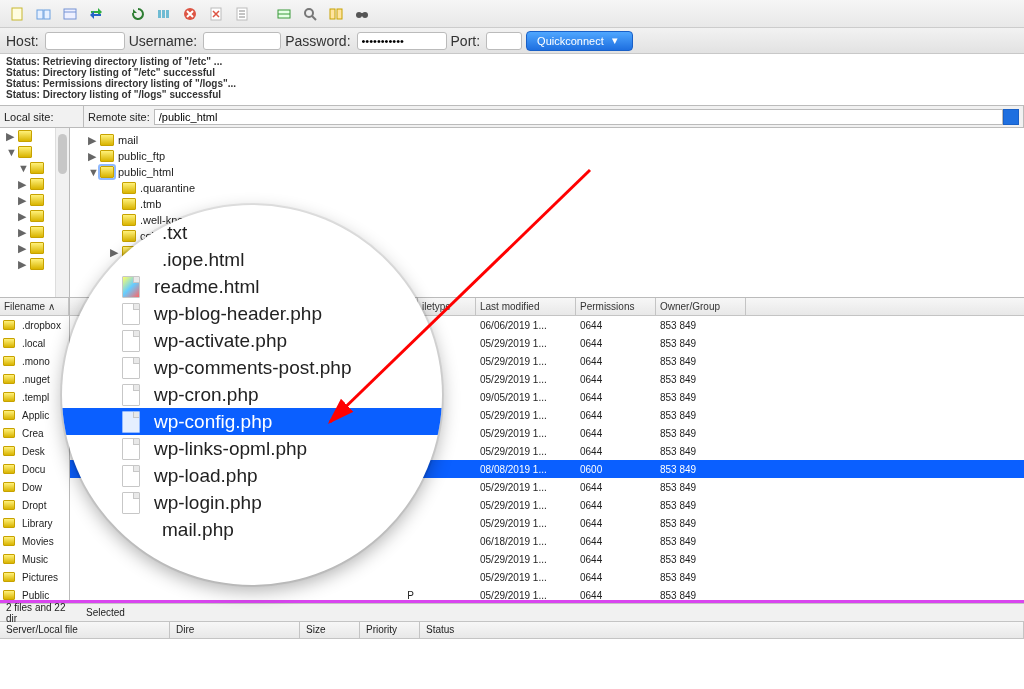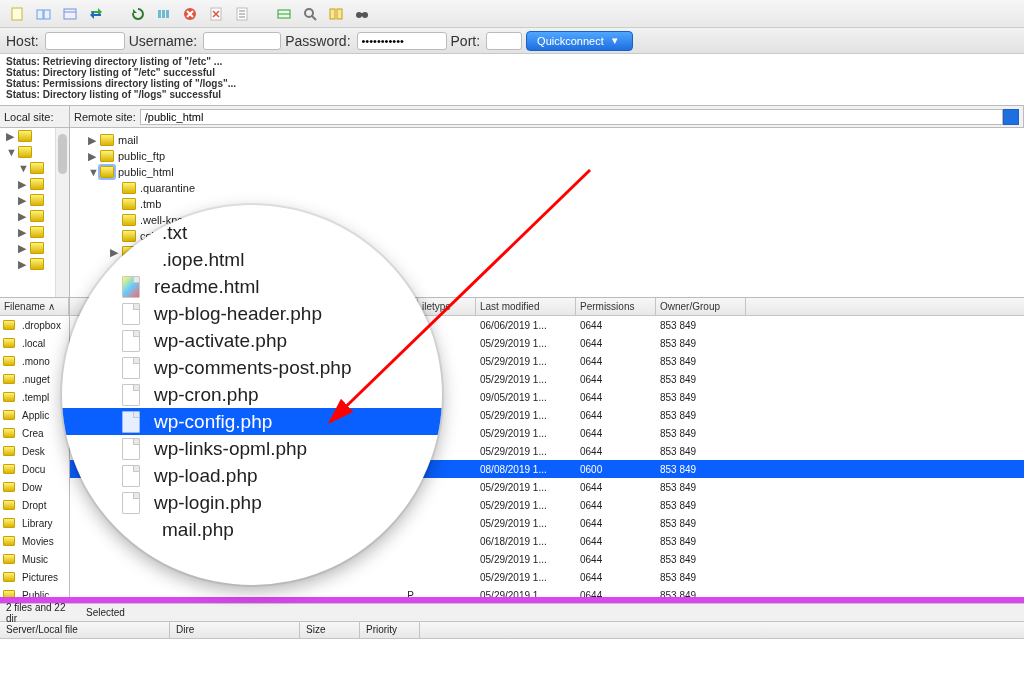--- a/index.html
+++ b/index.html
@@ -9,32 +9,32 @@
   .tb-btn { width:20px; height:20px; display:flex; align-items:center; justify-content:center; border:1px solid transparent; border-radius:3px; }
   .conn-bar { height:26px; background:linear-gradient(#f2f2f2,#e2e2e2); border-bottom:1px solid #c8c8c8; display:flex; align-items:center; padding:0 6px; gap:4px; }
   .conn-bar label { font-size:14px; color:#333; margin-right:2px;}
   .conn-bar input { height:18px; border:1px solid #bbb; border-radius:3px; padding:0 4px; font-size:11px; background:#fff;}
   .qc-btn { background:linear-gradient(#4fa7ff,#1e6fe0); color:#fff; border:1px solid #1960c7; border-radius:4px; padding:2px 10px; font-size:11px; display:flex; align-items:center; gap:4px;}
   .qc-drop { width:14px;height:14px; display:flex; align-items:center; justify-content:center; color:#fff;}
   .log-panel { height:52px; background:#fff; border-bottom:1px solid #bbb; font-size:10px; padding:2px 6px; overflow:hidden; color:#333;}
   .log-panel div { white-space:nowrap;font-weight:bold;}
   .sites-bar { display:flex; height:22px; border-bottom:1px solid #bbb;}
   .sites-bar .cell { display:flex; align-items:center; padding:0 4px; border-right:1px solid #bbb; }
-  .sites-bar .cell.local { width:70px; background:#f1f1f1;}
+  .sites-bar .cell.local { width:84px; background:#f1f1f1;}
   .sites-bar .cell.remote { flex:1; background:#f1f1f1;}
   .sites-bar .path-input { flex:1; height:16px; border:1px solid #bbb; background:#fff; font-size:11px; padding:0 4px;}
   .sites-bar .remote .end { width:16px; height:16px; background:#1e6fe0; border:1px solid #1960c7;}
   .tree-pane { display:flex; height:170px; border-bottom:1px solid #bbb;}
   .tree-left { width:70px; background:#fff; border-right:1px solid #bbb; position:relative; overflow:hidden;}
   .tree-right { flex:1; background:#fff; overflow:hidden; padding:4px 8px;}
   .tree-node { display:flex; align-items:center; height:16px; font-size:11px; gap:4px;}
   .disclosure { width:8px; text-align:center; color:#666;}
   .folder-ico { width:14px; height:12px; background:linear-gradient(#fff17a,#d9b400); border:1px solid #c7a200; border-radius:1px;}
   .folder-ico.sel { outline:2px solid #8fb9ff;}
-  .lists-pane { display:flex; height:305px; border-bottom:6px solid #d946ef;}
+  .lists-pane { display:flex; height:305px; border-bottom:3px solid #d946ef;}
   .list-left { width:70px; background:#fff; border-right:1px solid #bbb; display:flex; flex-direction:column; overflow:hidden;}
   .list-right { flex:1; background:#fff; display:flex; flex-direction:column; overflow:hidden;}
   .col-head { display:flex; background:linear-gradient(#f7f7f7,#e8e8e8); border-bottom:1px solid #c4c4c4; height:18px; font-size:10px; color:#333;}
   .col-head .col { border-right:1px solid #c4c4c4; padding:2px 4px; display:flex; align-items:center; white-space:nowrap; overflow:hidden;}
   .list-body { flex:1; overflow:hidden; position:relative;}
   .row { display:flex; height:18px; align-items:center; font-size:10px;}
   .row .col { padding:0 4px; white-space:nowrap; overflow:hidden;}
   .row.sel { background:#0a5fff; color:#fff;}
   .status-strip { height:18px; background:#f1f1f1; border-top:1px solid #c4c4c4; display:flex; align-items:center; font-size:10px; padding:0 6px; gap:20px;}
   .queue-head { display:flex; height:18px; background:linear-gradient(#f7f7f7,#e8e8e8); border-top:1px solid #c4c4c4; border-bottom:1px solid #c4c4c4; font-size:10px;}
@@ -463,20 +463,21 @@
 <div class="status-strip">
   <span style="width:60px; overflow:hidden;">2 files and 22 dir</span>
   <span>Selected</span>
 </div>
 
 <div class="queue-head">
   <div class="col" style="width:170px">Server/Local file</div>
   <div class="col" style="width:130px">Dire</div>
   <div class="col" style="width:60px">Size</div>
   <div class="col" style="width:60px">Priority</div>
+  <div class="col" style="flex:1">Status</div>
 </div>
 <div class="queue-body"></div>
 
 <div class="magnifier">
   <div class="mag-inner" id="mag-inner">
       <div class="mag-row partial">
         <span>  .txt</span>
       </div>
       <div class="mag-row partial">
         <span>.iope.html</span>

